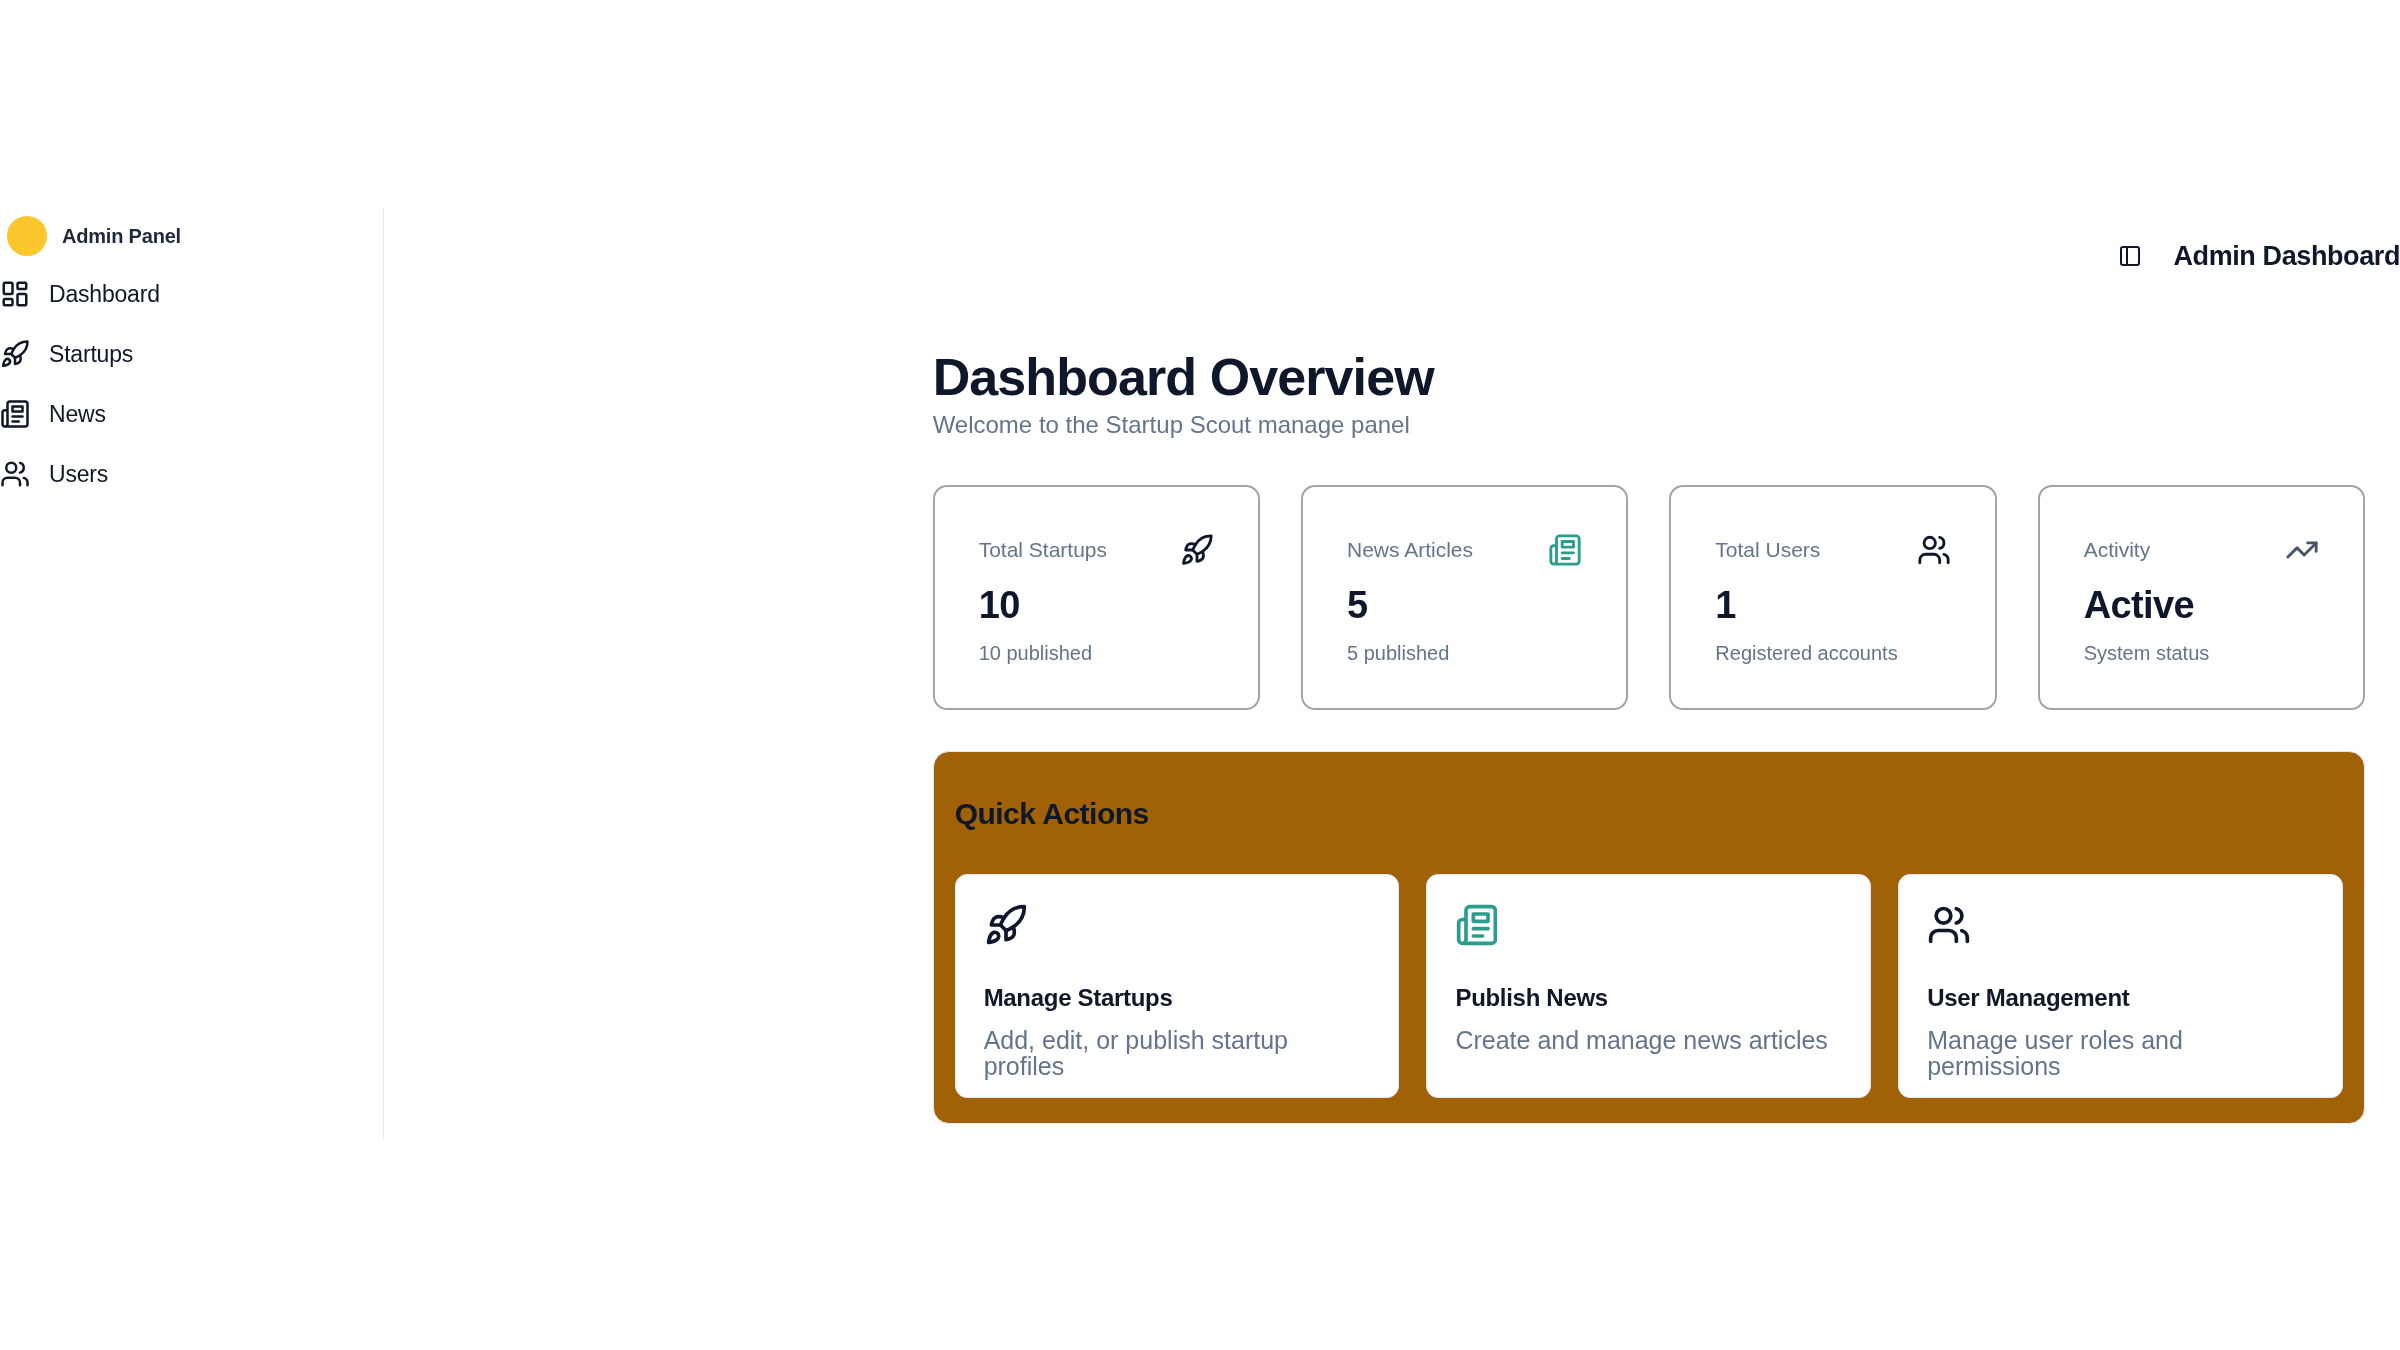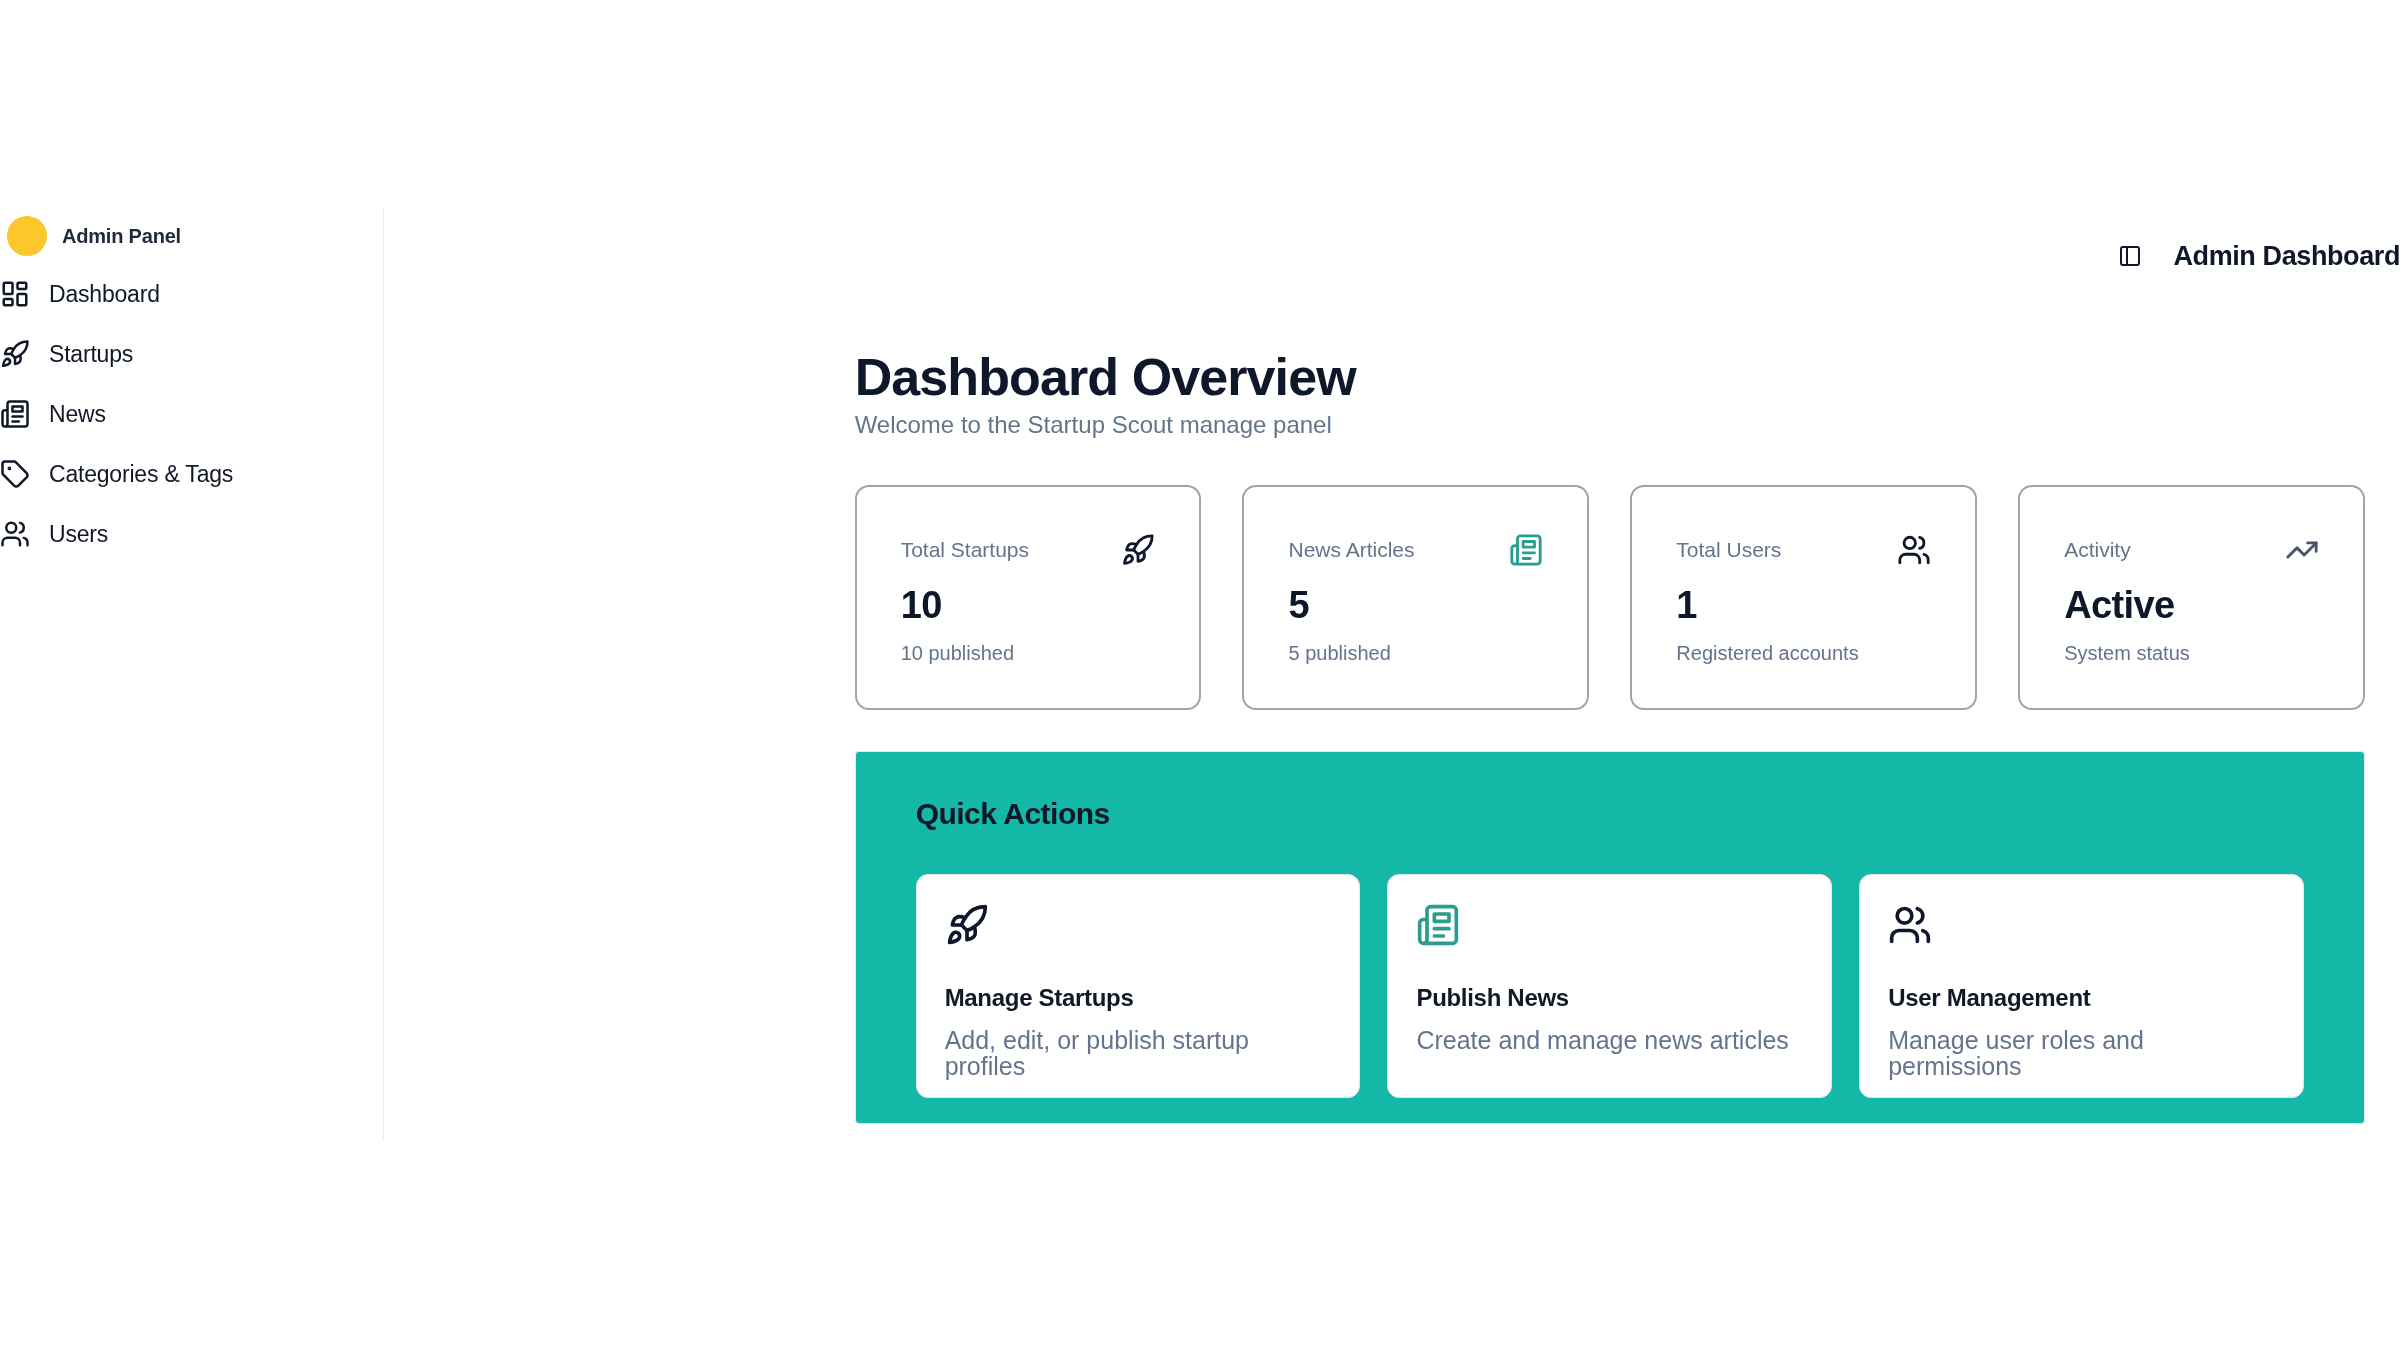--- a/index.html
+++ b/index.html
@@ -48,23 +48,23 @@
     padding: 46px 44px;
   }
   .stat-head { display: flex; justify-content: space-between; align-items: center; height: 34px; }
   .stat-label { font-size: 21px; color: #64748b; }
   .stat-icon { width: 34px; height: 34px; }
   .stat-value { font-size: 38px; font-weight: 700; letter-spacing: -0.6px; margin-top: 16px; line-height: 44px; color: #0f172a; }
   .stat-sub { font-size: 20px; color: #64748b; margin-top: 14px; line-height: 24px; }
   
   .qa-card {
     margin-top: 41px; height: 373px;
-    border: 1px solid #e1e6f0; border-radius: 4px;
-    background: #14b8a6;
-    padding: 44px 60px;
+    border: 1px solid #e1e6f0; border-radius: 16px;
+    background: #a16207;
+    padding: 44px 21px;
   }
   .qa-title { font-size: 30px; font-weight: 700; letter-spacing: -0.5px; line-height: 36px; color: #0f172a; }
   .qa-grid { display: flex; gap: 27px; margin-top: 42px; }
   .action-card {
     flex: 1; height: 224px;
     border: 1px solid #e1e6f0; border-radius: 12px;
     background: #ffffff;
     padding: 28px;
     cursor: pointer;
   }
@@ -110,29 +110,20 @@
         <div class="nav-item">
           <span class="icon nav-icon">
             <svg viewBox="0 0 24 24" fill="none" stroke="currentColor" stroke-width="2" stroke-linecap="round" stroke-linejoin="round">
               <path d="M4 22h16a2 2 0 0 0 2-2V4a2 2 0 0 0-2-2H8a2 2 0 0 0-2 2v16a2 2 0 0 1-2 2Zm0 0a2 2 0 0 1-2-2v-9c0-1.1.9-2 2-2h2"></path>
               <path d="M18 14h-8"></path>
               <path d="M15 18h-5"></path>
               <path d="M10 6h8v4h-8V6Z"></path>
             </svg>
           </span>
           <span class="nav-label">News</span>
-        </div>
-        <div class="nav-item">
-          <span class="icon nav-icon">
-            <svg viewBox="0 0 24 24" fill="none" stroke="currentColor" stroke-width="2" stroke-linecap="round" stroke-linejoin="round">
-              <path d="M12.586 2.586A2 2 0 0 0 11.172 2H4a2 2 0 0 0-2 2v7.172a2 2 0 0 0 .586 1.414l8.704 8.704a2.426 2.426 0 0 0 3.42 0l6.58-6.58a2.426 2.426 0 0 0 0-3.42z"></path>
-              <circle cx="7.5" cy="7.5" r=".5" fill="currentColor"></circle>
-            </svg>
-          </span>
-          <span class="nav-label">Categories &amp; Tags</span>
         </div>
         <div class="nav-item">
           <span class="icon nav-icon">
             <svg viewBox="0 0 24 24" fill="none" stroke="currentColor" stroke-width="2" stroke-linecap="round" stroke-linejoin="round">
               <path d="M16 21v-2a4 4 0 0 0-4-4H6a4 4 0 0 0-4 4v2"></path>
               <circle cx="9" cy="7" r="4"></circle>
               <path d="M22 21v-2a4 4 0 0 0-3-3.87"></path>
               <path d="M16 3.13a4 4 0 0 1 0 7.75"></path>
             </svg>
           </span>

